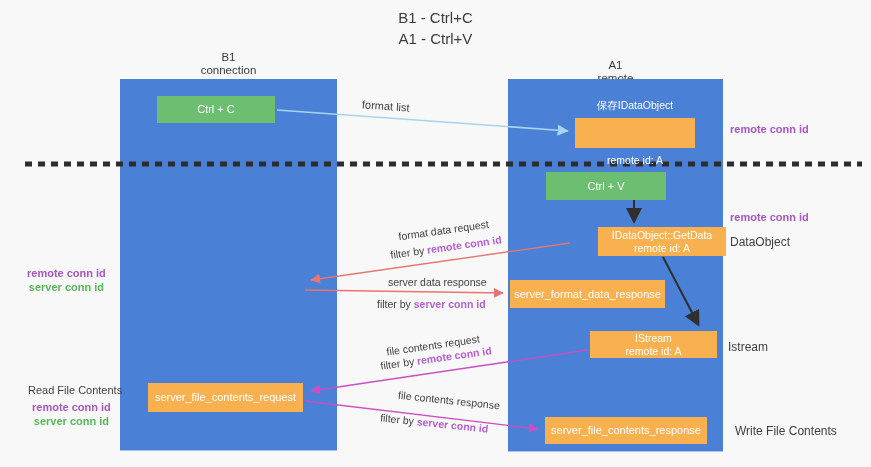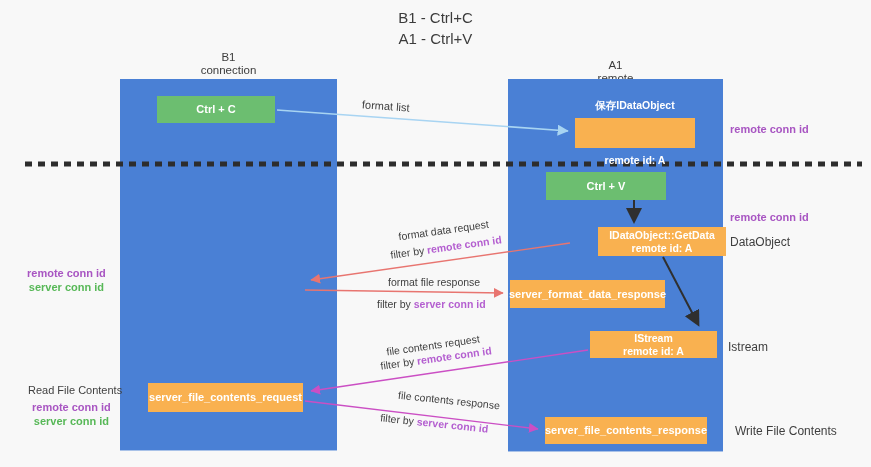--- a/index.html
+++ b/index.html
@@ -11,21 +11,21 @@
   *{margin:0;padding:0;box-sizing:border-box;}
   html,body{background:var(--bg);}
   body{font-family:"Liberation Sans","DejaVu Sans",sans-serif;color:var(--text-dark);}
   .stage{position:relative;width:871px;height:467px;overflow:hidden;background:var(--bg);}
   .abs{position:absolute;}
   .title{left:0;top:7px;width:871px;text-align:center;font-size:15px;line-height:21px;color:var(--text-dark);}
   .colhdr{text-align:center;font-size:11.5px;line-height:13px;color:#3c3c3c;}
   .column{background:var(--column-blue);box-shadow:0 1px 0 rgba(74,128,213,.45);}
   svg.overlay{position:absolute;left:0;top:0;z-index:3;}
   .node{z-index:4;display:flex;flex-direction:column;align-items:center;justify-content:center;
-        color:#fff;font-size:11px;line-height:13px;font-weight:bold;}
+        color:#fff;font-size:11px;line-height:13px;}
   .node.small{font-size:10.5px;}
   .green{background:var(--box-green);}
   .orange{background:var(--box-orange);}
   .lbl{z-index:5;white-space:nowrap;font-size:10.5px;color:#3f3f3f;}
   .lbl.big{font-size:12px;text-align:right;}
   .purple{color:var(--id-purple);font-weight:bold;}
   .green-txt{color:var(--id-green);font-weight:bold;}
   .orchid{color:var(--id-orchid);font-weight:bold;}
   .rot-up{transform:rotate(-8deg);}
   .rot-dn{transform:rotate(6deg);}
@@ -137,21 +137,21 @@
     <div class="green-txt">server conn id</div>
   </div>
 
   <div class="abs lbl rot-sl" style="left:362px;top:100px;font-size:11px;">format list</div>
 
   <div class="abs lbl rot-up" style="left:398px;top:224px;">format data request</div>
   <div class="abs lbl rot-up" style="left:390px;top:241px;">
     <span>filter by </span><span class="orchid">remote conn id</span>
   </div>
 
-  <div class="abs lbl" style="left:388px;top:276px;">format file response</div>
+  <div class="abs lbl" style="left:388px;top:276px;">server data response</div>
   <div class="abs lbl" style="left:377px;top:298px;">
     <span>filter by </span><span class="orchid">server conn id</span>
   </div>
 
   <div class="abs lbl rot-up" style="left:386px;top:339px;">file contents request</div>
   <div class="abs lbl rot-up" style="left:380px;top:352px;">
     <span>filter by </span><span class="orchid">remote conn id</span>
   </div>
 
   <div class="abs lbl rot-dn" style="left:398px;top:394px;">file contents response</div>

